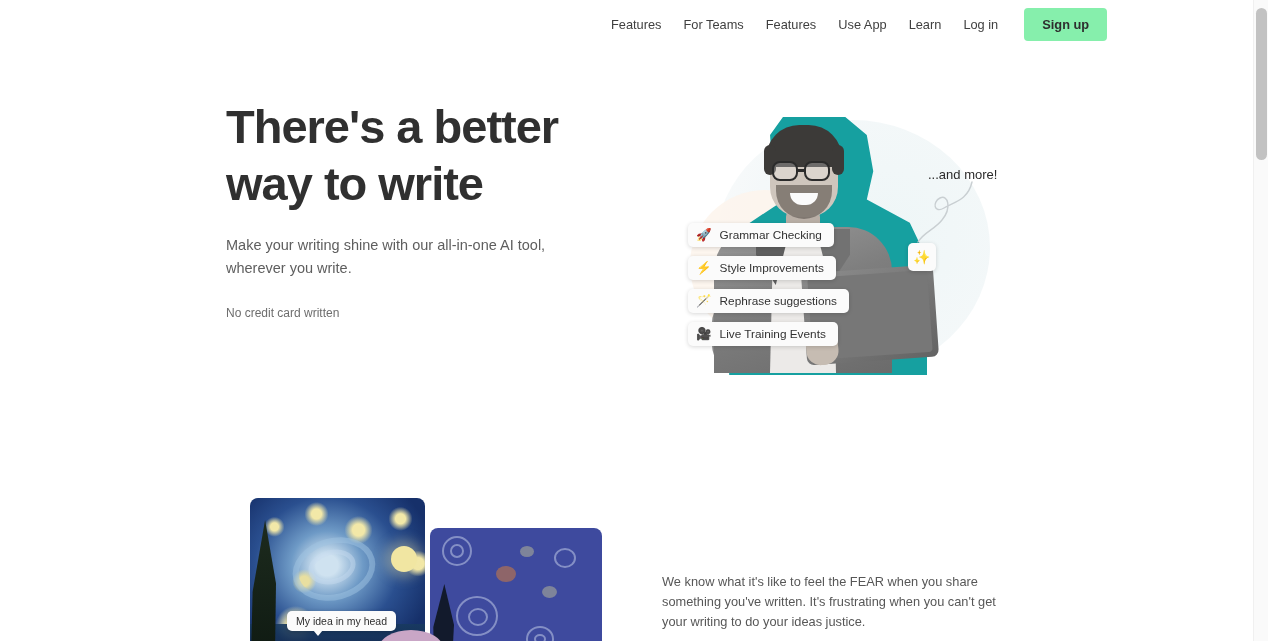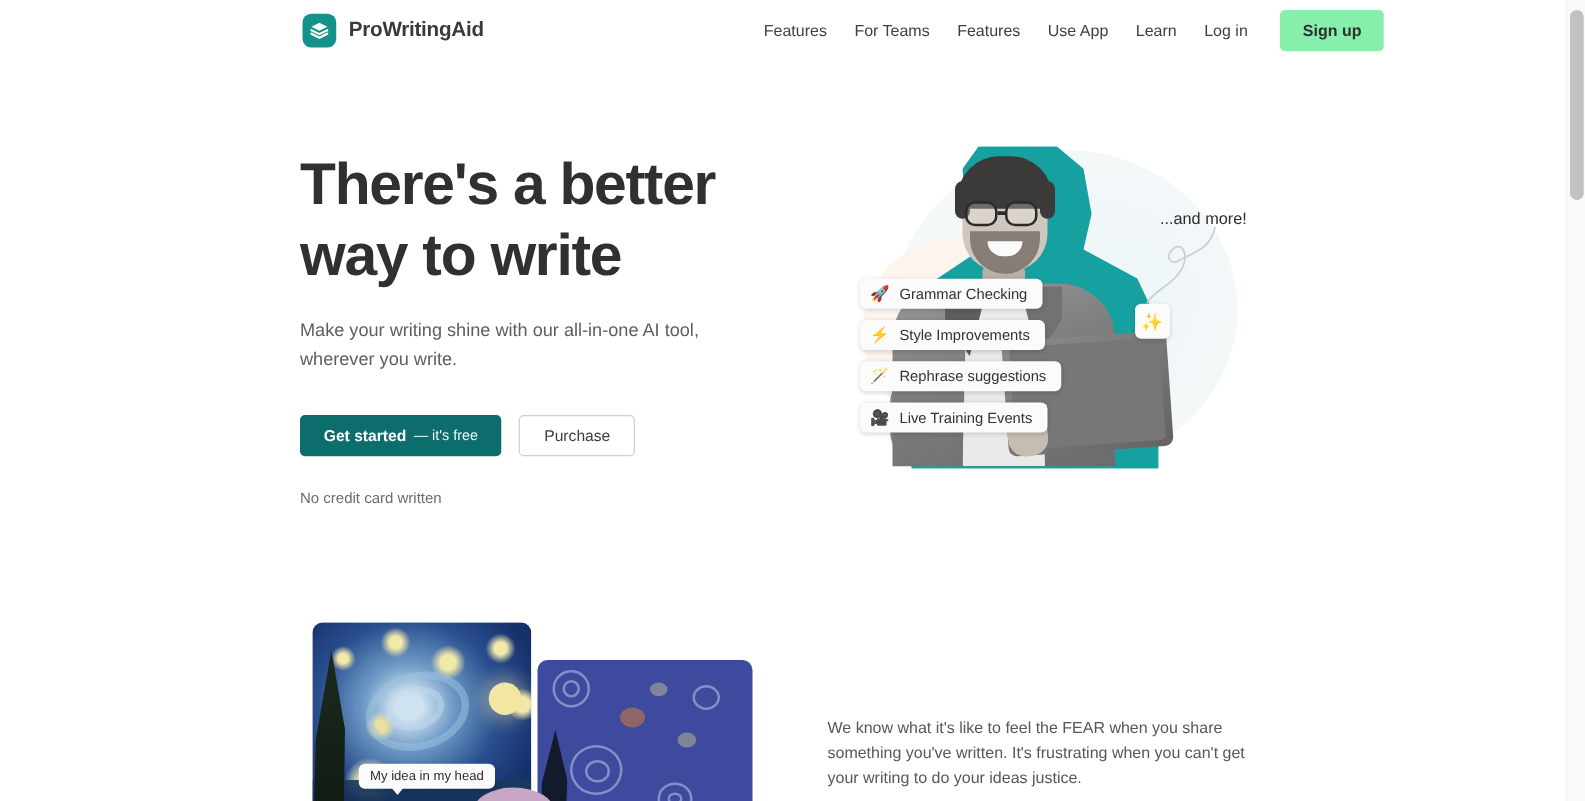--- a/index.html
+++ b/index.html
@@ -101,24 +101,23 @@
     border-radius: 4px;
     padding: 9px 18px;
     cursor: pointer;
     white-space: nowrap;
     font-family: inherit;
   }
 
   
   .hero-left {
     position: absolute;
-    left: 240px;
+    left: 226px;
     top: 98px;
     width: 400px;
-    margin-top: 20px;
   }
   .hero-title {
     font-size: 47px;
     line-height: 57px;
     font-weight: bold;
     color: #303030;
     letter-spacing: -1px;
   }
   .hero-sub {
     margin-top: 22px;
@@ -530,30 +529,20 @@
     width: 345px;
   }
 </style>
 </head>
 <body>
 
 <div class="page">
 
   <div class="header">
 
-    <a class="brand" href="#">
-      <span class="brand-mark">
-        <svg width="17" height="17" viewBox="0 0 24 24" aria-hidden="true">
-          <path d="M3 7.5 L12 3 L21 7.5 L12 12 Z" fill="#ffffff"></path>
-          <path d="M3 11.5 L12 16 L21 11.5" fill="none" stroke="#ffffff" stroke-width="2.4" stroke-linecap="round" stroke-linejoin="round"></path>
-          <path d="M3 15.5 L12 20 L21 15.5" fill="none" stroke="#ffffff" stroke-width="2.4" stroke-linecap="round" stroke-linejoin="round"></path>
-        </svg>
-      </span>
-      <span class="brand-name">ProWritingAid</span>
-    </a>
 
     <nav class="nav">
       <a class="nav-link" href="#">Features</a>
       <a class="nav-link" href="#">For Teams</a>
       <a class="nav-link" href="#">Features</a>
       <a class="nav-link" href="#">Use App</a>
       <a class="nav-link" href="#">Learn</a>
       <a class="nav-link" href="#">Log in</a>
       <button class="nav-cta">Sign up</button>
     </nav>
@@ -561,27 +550,20 @@
   </div>
 
   <div class="hero-left">
     <h1 class="hero-title">
       <span>There's a better</span><br>
       <span>way to write</span>
     </h1>
 
     <p class="hero-sub">Make your writing shine with our all-in-one AI tool, wherever you write.</p>
 
-    <div class="hero-buttons">
-      <button class="btn-primary">
-        <span>Get started</span>
-        <span class="free">— it's free</span>
-      </button>
-      <button class="btn-secondary">Purchase</button>
-    </div>
 
     <p class="hero-note">No credit card written</p>
   </div>
 
   <div class="hero-art">
     <div class="art-blob"></div>
     <div class="art-blob2"></div>
 
     <div class="silhouette"></div>
 

